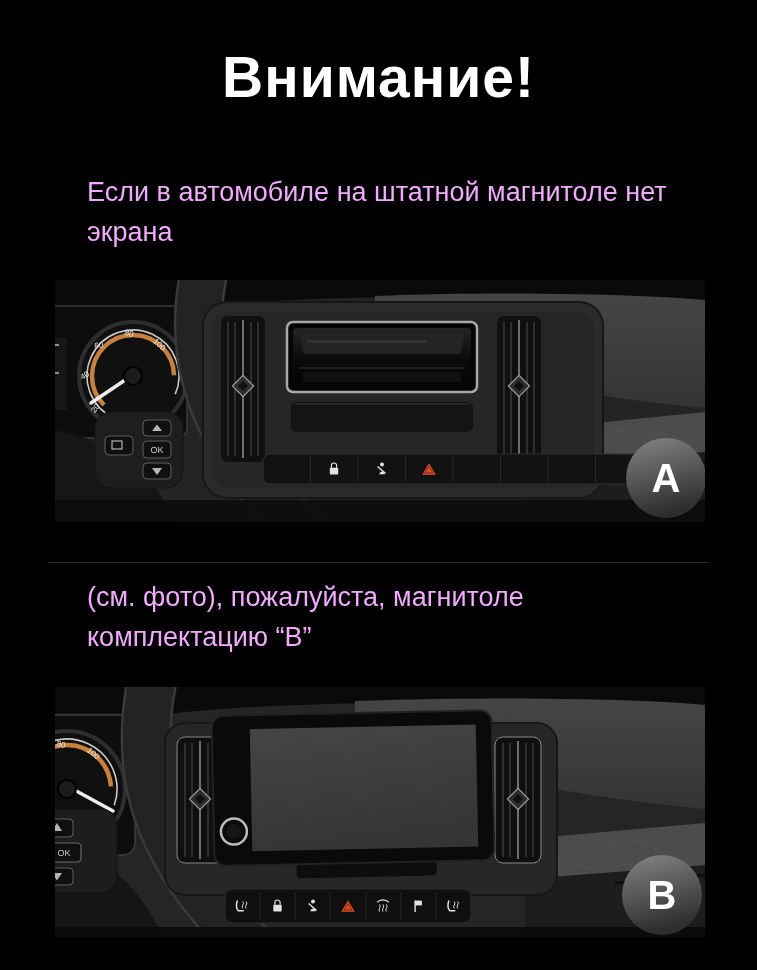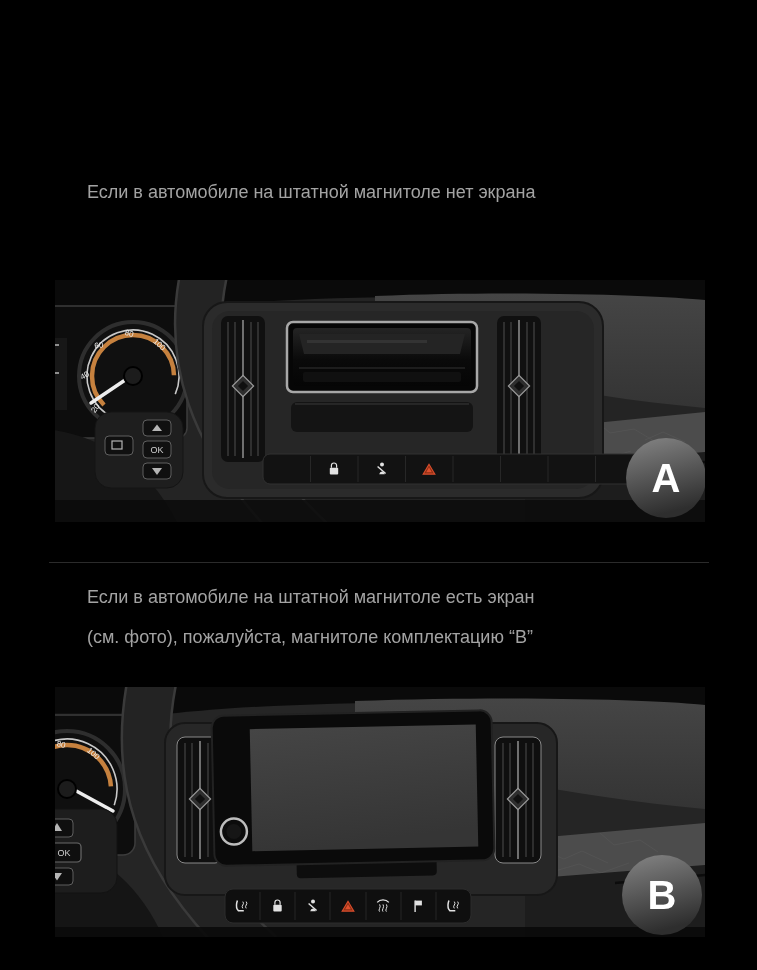--- a/index.html
+++ b/index.html
@@ -5,38 +5,39 @@
   html,body{margin:0;padding:0;background:#000;}
   .page{
     position:relative;width:757px;height:970px;background:#000;overflow:hidden;
     font-family:"Liberation Sans", sans-serif;
   }
   .title{
     position:absolute;left:0;top:44px;width:757px;text-align:center;
     font-size:57px;font-weight:bold;color:#fff;letter-spacing:1px;
   }
   .caption{
-    position:absolute;left:87px;width:620px;color:#a3a3a3;
-    font-size:18px;line-height:40px;font-weight:400;
+    position:absolute;left:87px;width:620px;color:#f0abfc;
+    font-size:27px;line-height:40px;font-weight:400;
   }
   .caption-a{top:172px;}
   .caption-b{top:577px;}
   .photo{position:absolute;left:55px;width:650px;background:#161616;}
   .photo-a{top:280px;height:242px;}
   .photo-b{top:687px;height:250px;}
   .photo svg{display:block;width:650px;height:100%;}
   .divider{position:absolute;left:49px;top:562px;width:660px;height:1px;background:#2b2b2b;}
   .badge-letter{font-weight:bold;fill:#ffffff;}
   text{user-select:none;}
 </style>
 </head>
 <body>
 
 <div class="page">
 
+  <div class="title">Внимание!</div>
 
   <div class="caption caption-a">
     <div>Если в автомобиле на штатной магнитоле нет экрана</div>
   </div>
 
   <div class="photo photo-a">
     <svg viewBox="0 0 650 242" xmlns="http://www.w3.org/2000/svg">
       <defs>
         <linearGradient id="badgeGrad" x1="0" y1="0" x2="0.25" y2="1">
           <stop offset="0" stop-color="#858585"></stop>
@@ -210,21 +211,20 @@
       <g>
         <circle cx="611" cy="198" r="40" fill="url(#badgeGrad)"></circle>
         <text x="611" y="212" font-size="40" text-anchor="middle" class="badge-letter" font-family="Liberation Sans, sans-serif">А</text>
       </g>
     </svg>
   </div>
 
   <div class="divider"></div>
 
   <div class="caption caption-b">
-    <div>Если в автомобиле на штатной магнитоле есть экран</div>
     <div>(см. фото), пожалуйста, магнитоле комплектацию “В”</div>
   </div>
 
   <div class="photo photo-b">
     <svg viewBox="0 0 650 250" xmlns="http://www.w3.org/2000/svg">
       <rect width="650" height="250" fill="#121212"></rect>
       <rect width="650" height="26" fill="#0a0a0a"></rect>
       <path d="M0,44 C150,14 330,10 650,22 L650,250 L0,250 Z" fill="#252525"></path>
       <path d="M300,14 C480,8 615,14 650,18 L650,122 C520,110 380,84 300,48 Z" fill="url(#dashTop)"></path>
       <path d="M470,152 L650,136 L650,182 L470,196 Z" fill="#4c4c4c"></path>

